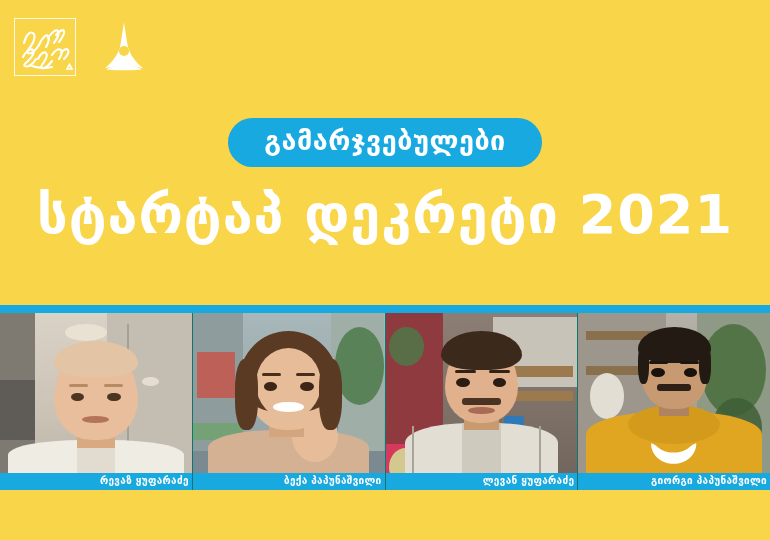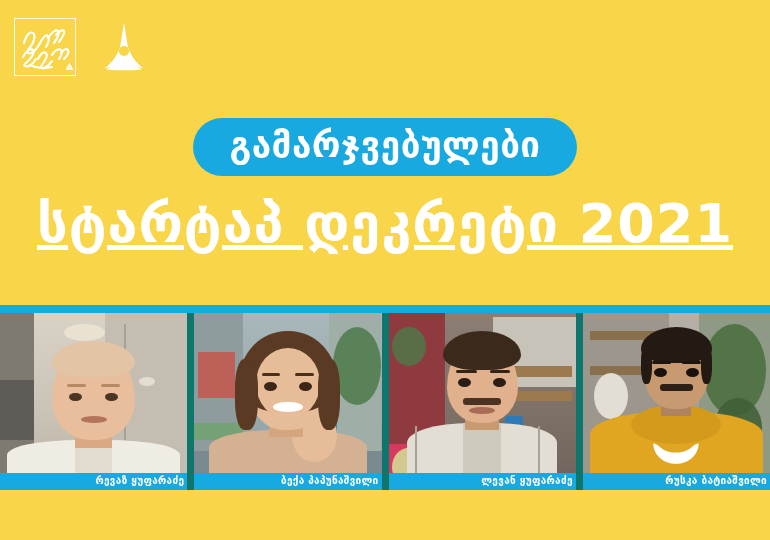--- a/index.html
+++ b/index.html
@@ -56,55 +56,54 @@
     width: 100%;
     text-align: center;
   }
 
   .badge {
     display: inline-block;
     background: #17A9E0;
     color: #ffffff;
     border-radius: 40px;
     padding: 9px 36px 12px 36px;
-    font-size: 35px;
+    font-size: 27px;
     line-height: 1.05;
     letter-spacing: 0.5px;
     font-weight: 700;
   }
 
   .headline {
     margin-top: 20px;
     color: #ffffff;
     font-size: 54px;
     line-height: 1.05;
     font-weight: 700;
     letter-spacing: 1px;
     white-space: nowrap;
-    text-decoration: underline;
   }
 
   
   .strip {
     position: absolute;
     left: 0;
     top: 305px;
     width: 770px;
     height: 185px;
     background: #17A9E0;
     display: flex;
     box-sizing: border-box;
     padding-top: 8px;
   }
 
   .cell {
     position: relative;
     height: 177px;
     overflow: hidden;
-    border-right: 7px solid #0f766e;
+    border-right: 1px solid #0f766e;
     box-sizing: border-box;
     flex: 1 1 0;
   }
   .cell:last-child { border-right: none; }
 
   .photo {
     position: absolute;
     inset: 0;
   }
 
@@ -292,18 +291,18 @@
         <div class="brow" style="left:37%;top:27%;width:10%;height:3px;background:#1E150F;"></div>
         <div class="brow" style="left:53%;top:27%;width:10%;height:3px;background:#1E150F;"></div>
         <div class="eye" style="left:38%;top:31%;width:7%;height:5%;background:#1A120C;"></div>
         <div class="eye" style="left:55%;top:31%;width:7%;height:5%;background:#1A120C;"></div>
         <div class="rect" style="left:41%;top:40%;width:18%;height:4%;background:#2E2017;border-radius:3px;"></div>
 
         <svg style="position:absolute;left:34%;top:72%;width:32%;height:16%;" viewBox="0 0 100 50" aria-hidden="true">
           <path d="M10 6 C10 26 28 42 50 42 C72 42 90 26 90 6 C80 6 76 22 50 22 C24 22 20 6 10 6 Z" fill="#ffffff"></path>
         </svg>
       </div>
-      <div class="name-tag">რუსკა ბატიაშვილი</div>
+      <div class="name-tag">გიორგი პაპუნაშვილი</div>
     </div>
 
   </div>
 
 </div>
 
 </body></html>

